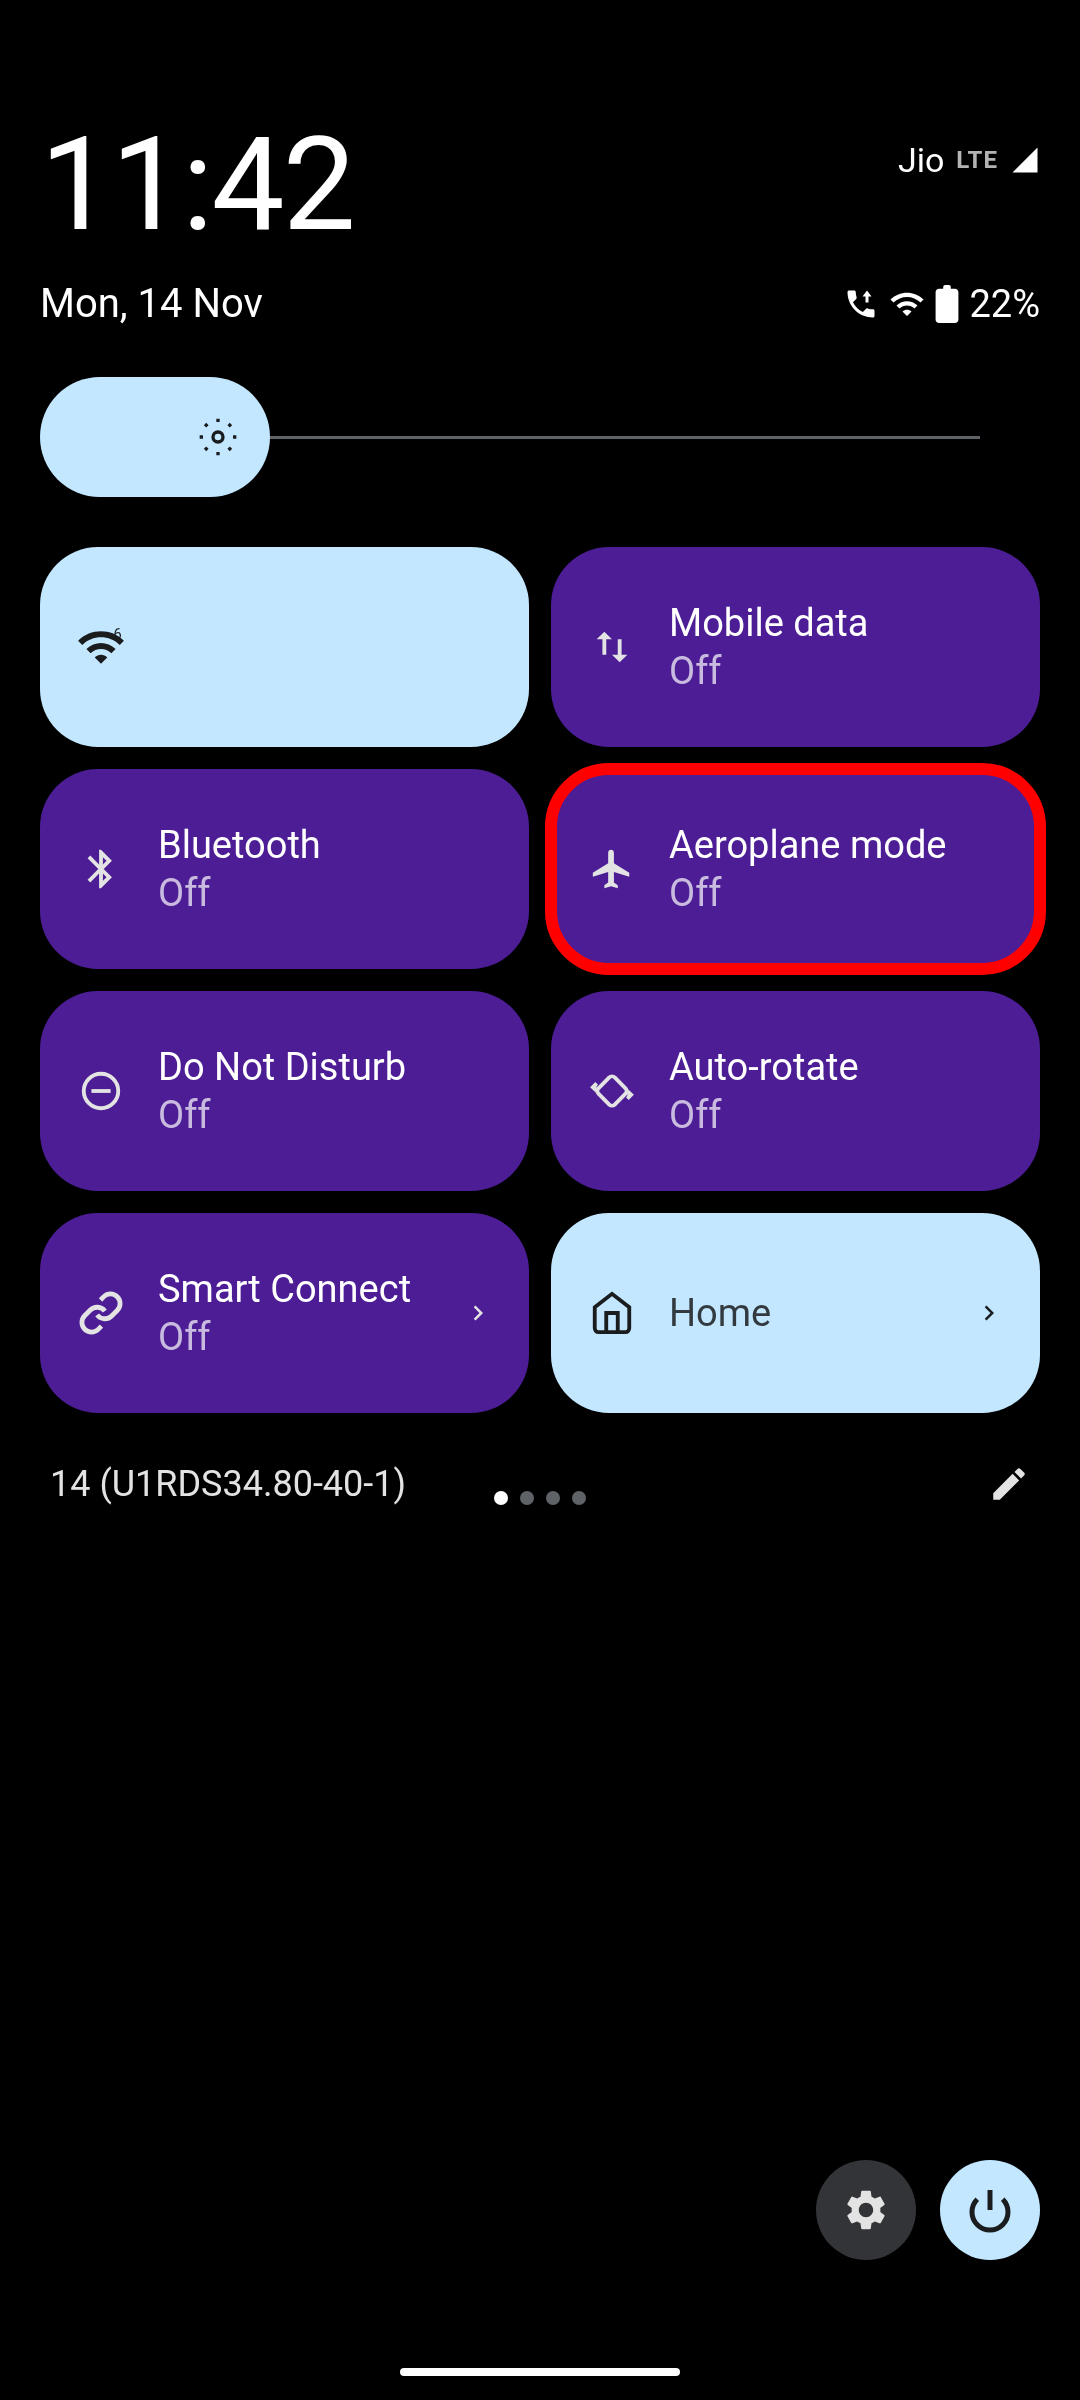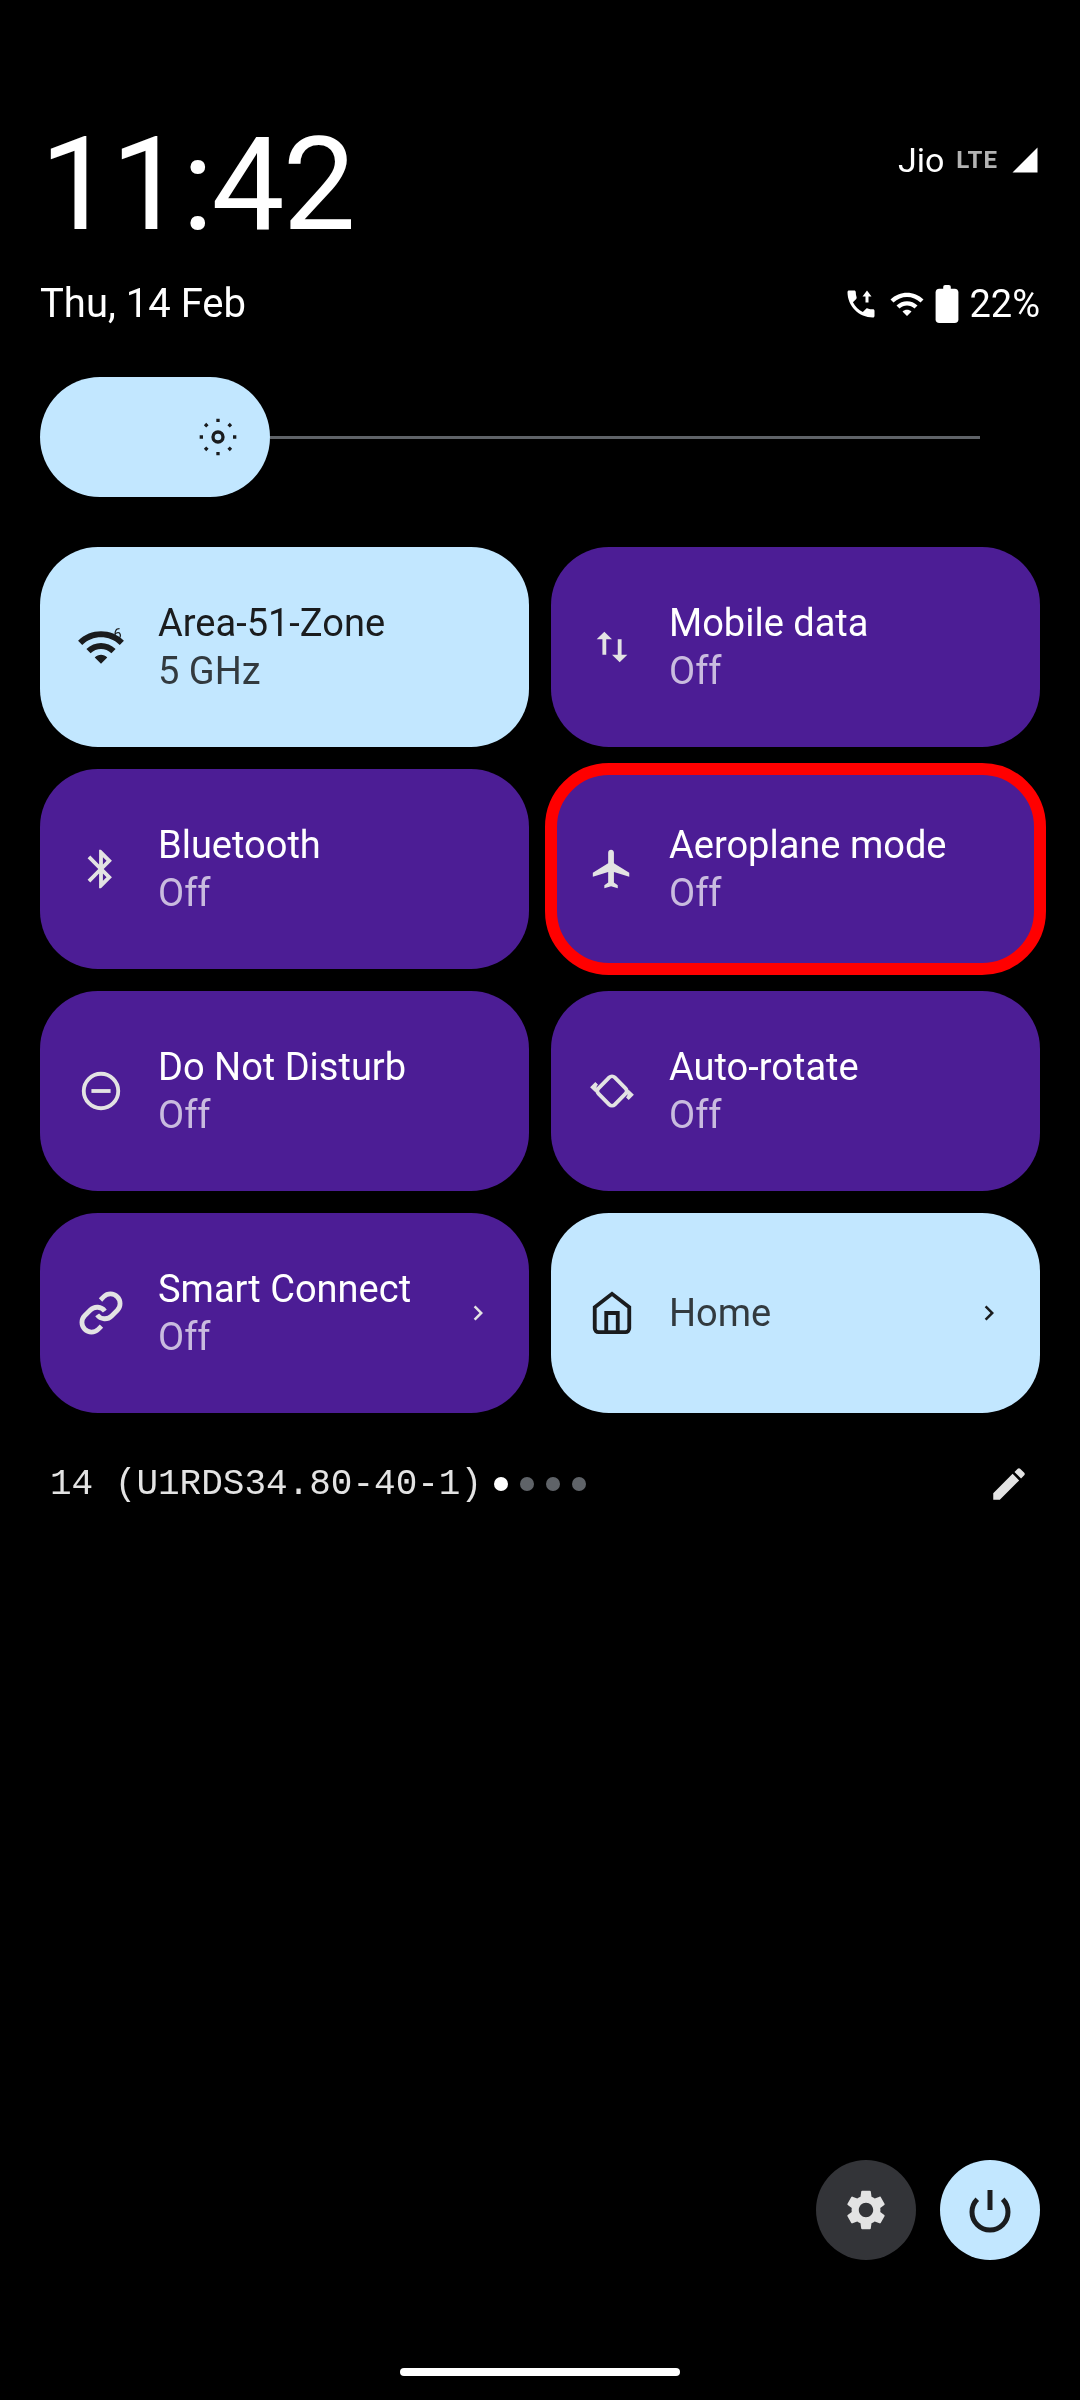--- a/index.html
+++ b/index.html
@@ -135,23 +135,22 @@
     }
     .tile-active .tile-sub { opacity: 0.85; }
     .tile-chevron {
       position: absolute;
       right: 36px;
       font-size: 40px;
     }
     .footer-row {
       padding: 30px 50px;
       display: flex;
-      align-items: center;
+      align-items: flex-end;
       justify-content: space-between;
-      font-family: Liberation Mono, monospace;
     }
     .build-text {
       font-size: 36px;
       color: #e3e3e3;
     }
     .page-dots {
       display: flex;
       gap: 12px;
       position: absolute;
       left: 50%;
@@ -203,21 +202,21 @@
       <span>Jio</span>
       <span class="lte-badge">LTE</span>
       <span>
         <svg width="30" height="30" viewBox="0 0 24 24" fill="#fff">
             <path d="M2 22h20V2L2 22z"></path>
           </svg>
       </span>
     </div>
   </div>
   <div class="date-row">
-    <div class="date">Thu, 14 Feb</div>
+    <div class="date">Mon, 14 Nov</div>
     <div class="status-icons">
       <span>
         <svg width="36" height="36" viewBox="0 0 24 24" fill="#fff">
             <path d="M6.62 10.79c1.44 2.83 3.76 5.15 6.59 6.59l2.2-2.2c.27-.27.67-.36 1.02-.24 1.12.37 2.33.57 3.57.57.55 0 1 .45 1 1V20c0 .55-.45 1-1 1-9.39 0-17-7.61-17-17 0-.55.45-1 1-1h3.5c.55 0 1 .45 1 1 0 1.25.2 2.45.57 3.57.11.35.03.74-.25 1.02l-2.2 2.2z"></path>
             <path d="M16 3l-3 4h2v4h2V7h2l-3-4z" fill="#fff"></path>
           </svg>
       </span>
       <span>
         <svg width="36" height="36" viewBox="0 0 24 24" fill="#fff">
             <path d="M1 9l2 2c4.97-4.97 13.03-4.97 18 0l2-2C16.93 2.93 7.08 2.93 1 9zm8 8l3 3 3-3c-1.65-1.66-4.34-1.66-6 0zm-4-4l2 2c2.76-2.76 7.24-2.76 10 0l2-2C15.14 9.14 8.87 9.14 5 13z"></path>
@@ -250,24 +249,20 @@
 
 <div class="tiles">
 
   <div class="tile tile-active">
     <span class="tile-icon">
       <svg width="50" height="50" viewBox="0 0 24 24" fill="#1a1c1e">
           <path d="M1 9l2 2c4.97-4.97 13.03-4.97 18 0l2-2C16.93 2.93 7.08 2.93 1 9zm8 8l3 3 3-3c-1.65-1.66-4.34-1.66-6 0zm-4-4l2 2c2.76-2.76 7.24-2.76 10 0l2-2C15.14 9.14 8.87 9.14 5 13z"></path>
           <text x="18" y="8" font-size="7" fill="#1a1c1e">6</text>
         </svg>
     </span>
-    <div class="tile-text">
-      <span class="tile-title">Area-51-Zone</span>
-      <span class="tile-sub">5 GHz</span>
-    </div>
   </div>
 
   <div class="tile tile-inactive">
     <span class="tile-icon">
       <svg width="46" height="46" viewBox="0 0 24 24" fill="#e3e3e3">
           <path d="M8 4l-4 4h3v8h2V8h3L8 4zm8 16l4-4h-3V8h-2v8h-3l4 4z"></path>
         </svg>
     </span>
     <div class="tile-text">
       <span class="tile-title">Mobile data</span>

